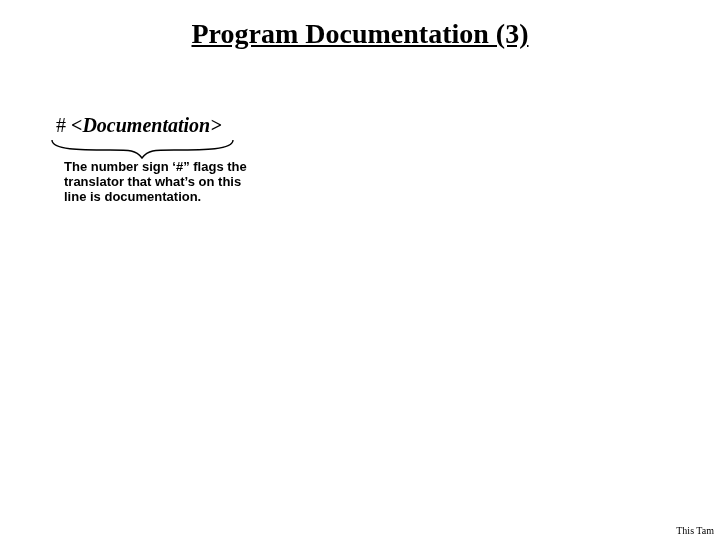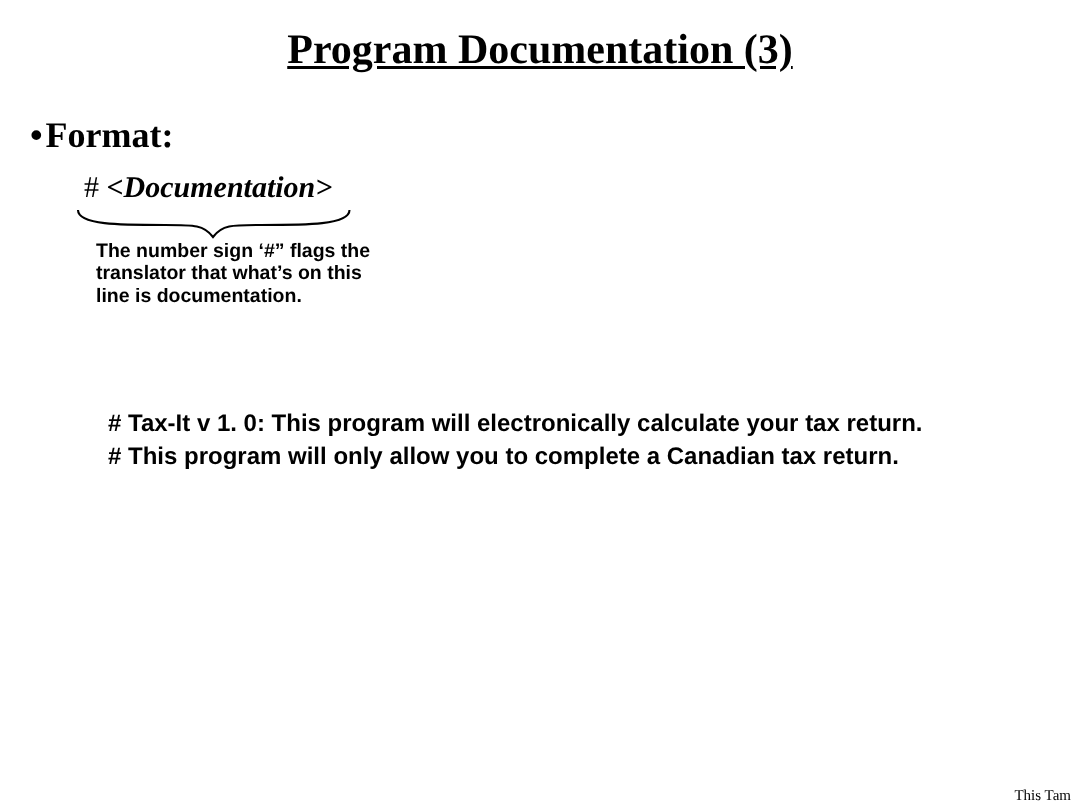--- a/index.html
+++ b/index.html
@@ -84,36 +84,29 @@
     color: #000;
   }
 </style>
 </head>
 <body>
 
 <div class="slide">
 
   <div class="title">Program Documentation (3)</div>
 
-  <div class="bullet-row format-row">
-    <span class="bullet-dot">•</span><span>Format:</span>
-  </div>
 
   <div class="code-line">
     <span class="code-hash">#</span>
     <span class="code-doc">&lt;Documentation&gt;</span>
   </div>
 
   <svg class="brace-svg" viewBox="0 0 185 24">
     <path d="M 2 4 C 2 14, 30 14, 60 14 C 80 14, 86 14, 92 22 C 98 14, 104 14, 124 14 C 154 14, 183 14, 183 4" fill="none" stroke="#000" stroke-width="1.4"></path>
   </svg>
 
   <div class="callout">The number sign ‘#” flags the translator that what’s on this line is documentation.</div>
 
 
-  <div class="example-lines">
-    <div># Tax-It v 1. 0: This program will electronically calculate your tax return.</div>
-    <div># This program will only allow you to complete a Canadian tax return.</div>
-  </div>
 
   <div class="footer">This Tam</div>
 
 </div>
 
 </body></html>

